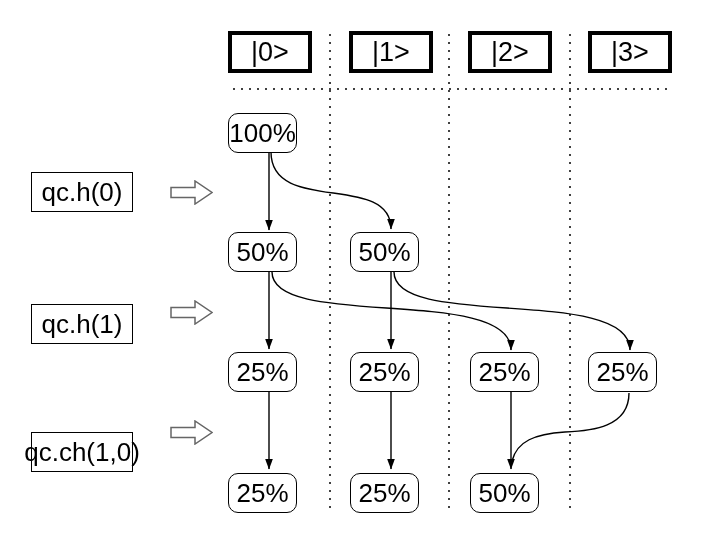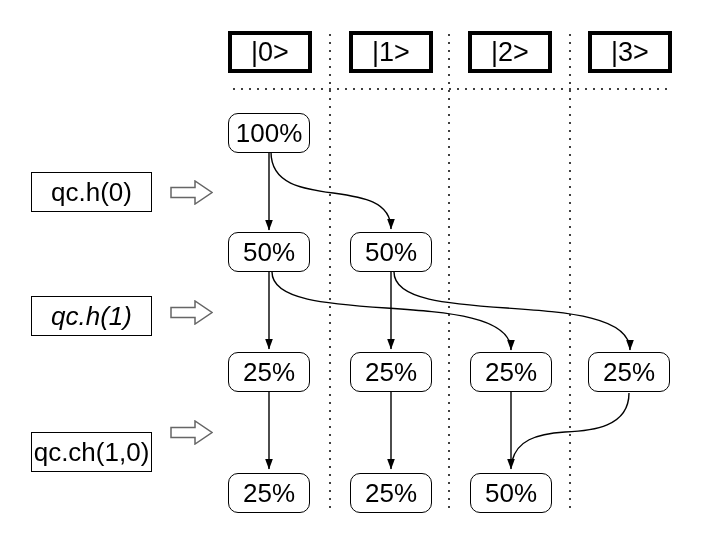--- a/index.html
+++ b/index.html
@@ -8,39 +8,39 @@
     font-family:"Liberation Sans",sans-serif;color:#000;
   }
   #wires{position:absolute;left:0;top:0;width:703px;height:544px;}
   .hdr{
     position:absolute;width:84px;height:42px;box-sizing:border-box;
     border:4px solid #000;background:#fff;
     display:flex;align-items:center;justify-content:center;
     font-size:27px;line-height:1;
   }
   .cell{
-    position:absolute;width:82px;height:40px;box-sizing:border-box;
+    position:absolute;width:69px;height:40px;box-sizing:border-box;
     border:1.5px solid #000;border-radius:10px;background:#fff;
     display:flex;align-items:center;justify-content:center;
     font-size:26px;line-height:1;
   }
   .op{
-    position:absolute;width:121px;height:40px;box-sizing:border-box;
+    position:absolute;width:102px;height:40px;box-sizing:border-box;
     border:1.5px solid #000;background:#fff;
     display:flex;align-items:center;justify-content:center;
     font-size:26px;line-height:1;white-space:nowrap;
   }
   .blockarrow{position:absolute;width:43px;height:25px;}
   
   .c0{left:228px;} .c1{left:350px;} .c2{left:470px;} .c3{left:588px;}
   .hdr.c1{left:349px;} .hdr.c2{left:468px;}
   
   .rowhdr{top:31px;}
   .r0{top:113px;} .r1{top:232px;} .r2{top:352px;} .r3{top:473px;}
-  .op0{left:31px;top:172px;} .op1{left:31px;top:296px;font-style:italic;} .op2{left:31px;top:432px;}
+  .op0{left:31px;top:172px;} .op1{left:31px;top:304px;} .op2{left:31px;top:432px;}
   .ba0{left:170px;top:180px;} .ba1{left:170px;top:300px;} .ba2{left:170px;top:420px;}
 </style>
 </head>
 <body>
 
 <div id="canvas">
 
   <svg id="wires" viewBox="0 0 703 544" xmlns="http://www.w3.org/2000/svg">
     <defs>
       <marker id="ah" markerWidth="12" markerHeight="10" refX="10.5" refY="4" orient="auto" markerUnits="userSpaceOnUse">

